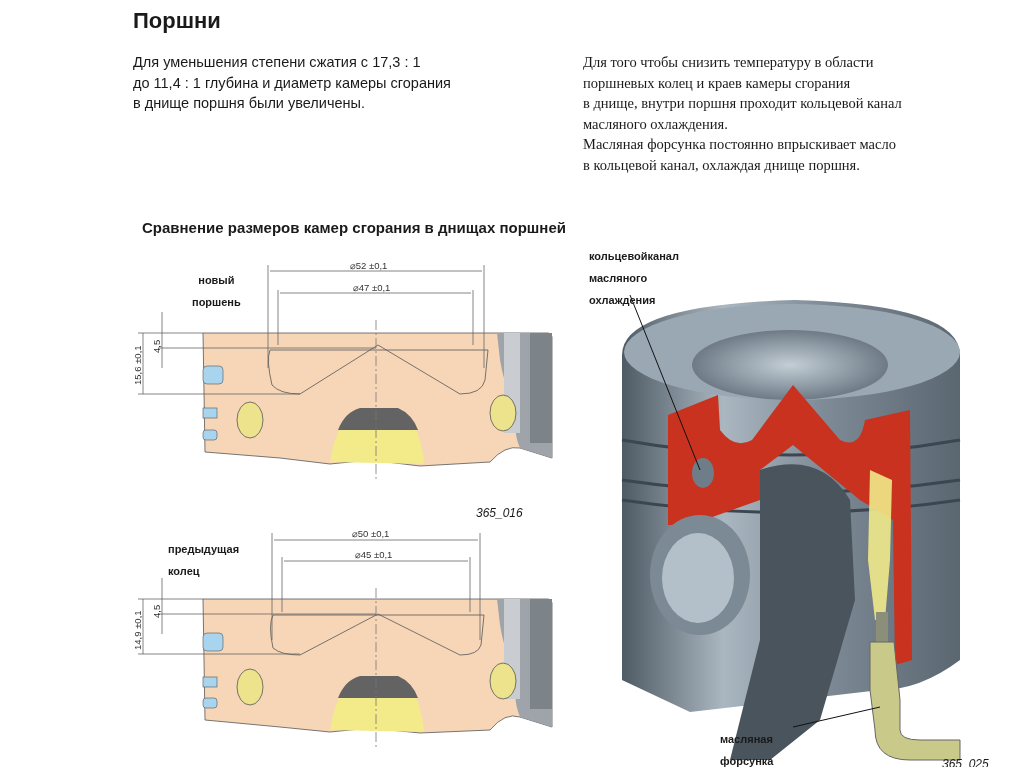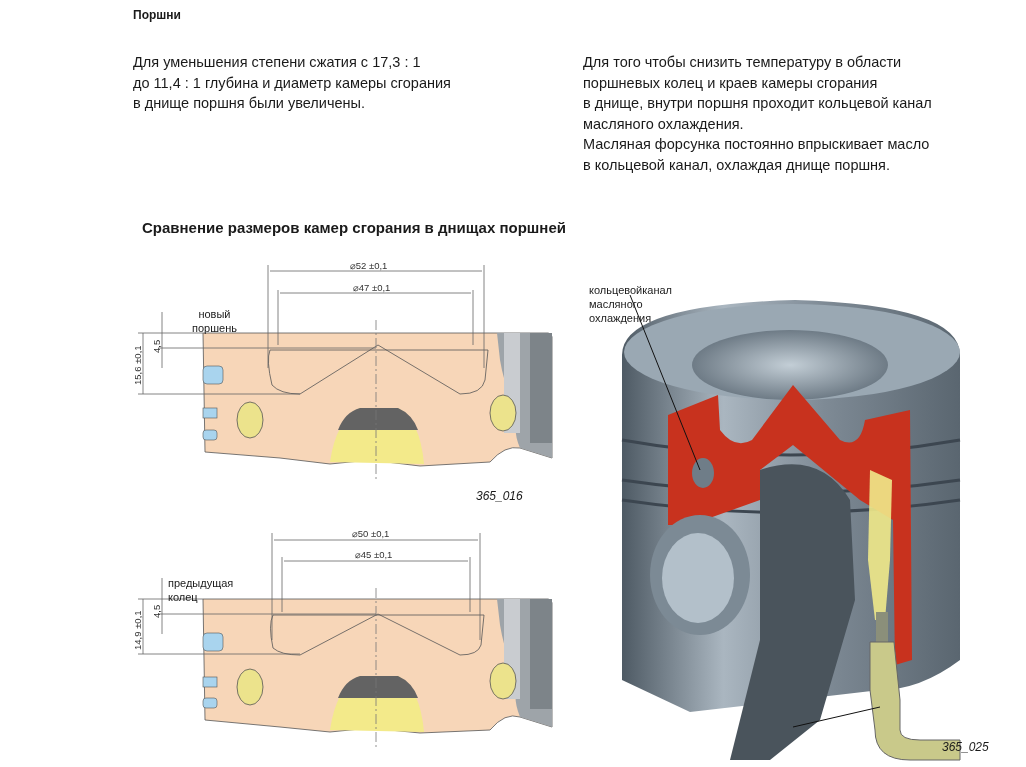--- a/index.html
+++ b/index.html
@@ -1,24 +1,24 @@
 <!DOCTYPE html>
 <html><head>
 <meta charset="utf-8">
 <style>
   html,body{margin:0;padding:0;background:#fff;}
   body{width:1026px;height:767px;position:relative;overflow:hidden;font-family:"Liberation Sans",sans-serif;color:#1a1a1a;}
   .abs{position:absolute;}
-  .title{left:133px;top:8px;font-size:12px;font-weight:bold;}
+  .title{left:133px;top:8px;font-size:22px;font-weight:bold;}
   .para{font-size:14.5px;line-height:20.5px;white-space:pre-line;}
   .p1{left:133px;top:52px;width:420px;}
-  .p2{left:583px;top:52px;width:430px;}
+  .p2{left:583px;top:52px;width:430px;font-family:Liberation Serif, serif;}
   .subtitle{left:142px;top:219px;font-size:15px;font-weight:bold;}
-  .label{font-size:11px;font-weight:normal;line-height:14px;white-space:pre-line;margin-top:38px;}
-  .code{font-size:12px;font-style:italic;}
+  .label{font-size:11px;font-weight:bold;line-height:22px;white-space:pre-line;}
+  .code{font-size:12px;font-style:italic;margin-top:17px;}
   svg{position:absolute;left:0;top:0;}
   .dim{font-size:9.5px;fill:#333;font-family:"Liberation Sans",sans-serif;}
 </style>
 </head>
 <body>
 
 <div class="abs title">Поршни</div>
 <div class="abs para p1">Для уменьшения степени сжатия с 17,3 : 1
 до 11,4 : 1 глубина и диаметр камеры сгорания
 в днище поршня были увеличены.</div>

